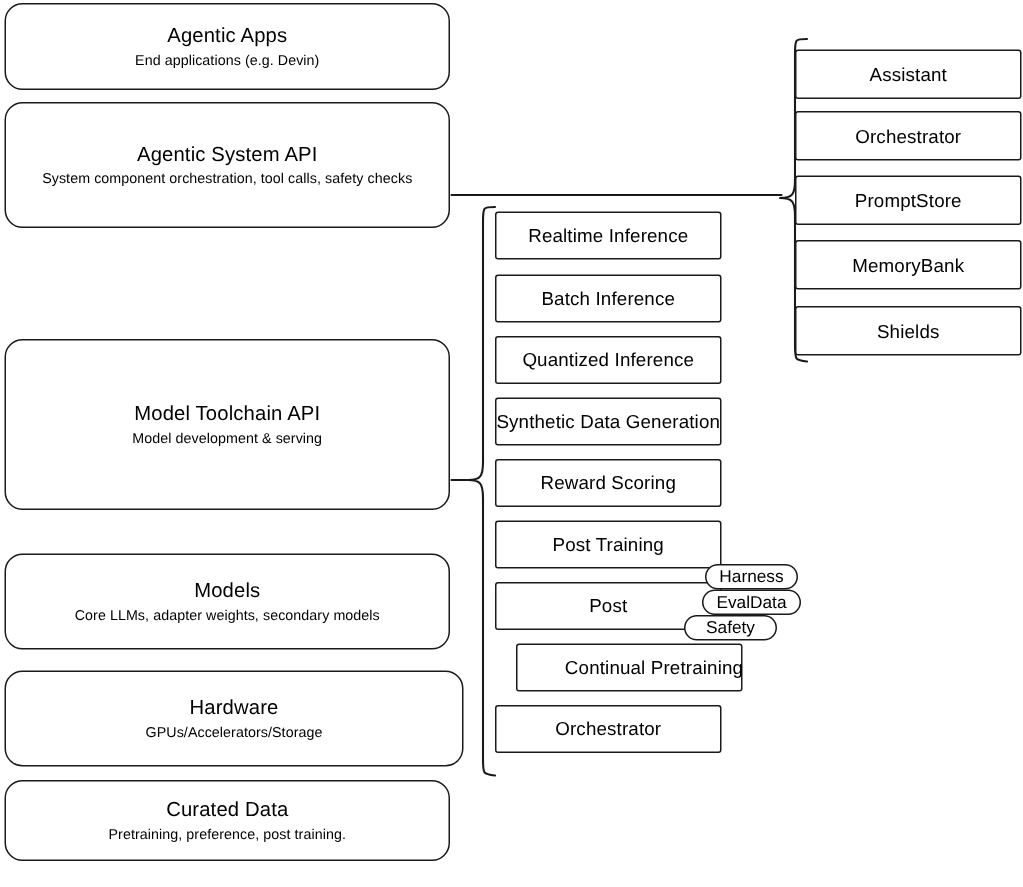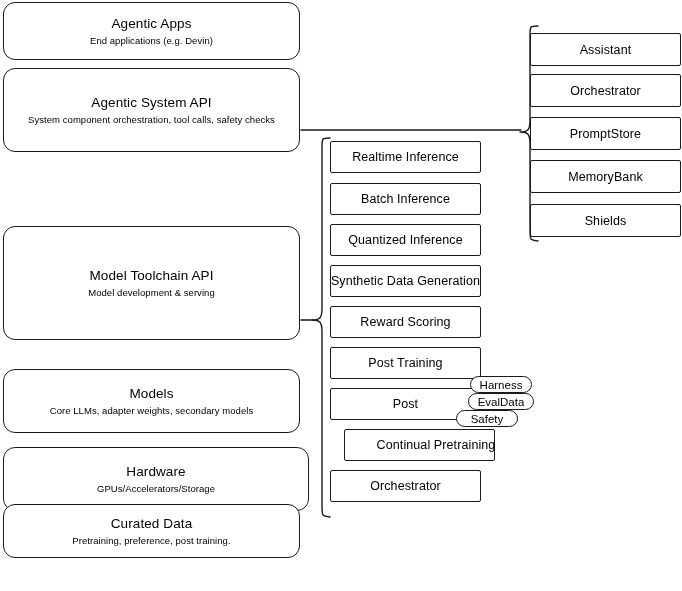--- a/index.html
+++ b/index.html
@@ -116,21 +116,21 @@
   <div class="layer-box" style="left:3px; top:369px; width:297px; height:64px;">
     <div class="layer-title">Models</div>
     <div class="layer-sub">Core LLMs, adapter weights, secondary models</div>
   </div>
 
   <div class="layer-box" style="left:3px; top:447px; width:306px; height:64px;">
     <div class="layer-title">Hardware</div>
     <div class="layer-sub">GPUs/Accelerators/Storage</div>
   </div>
 
-  <div class="layer-box" style="left:3px; top:504px; width:297px; height:54px;">
+  <div class="layer-box" style="left:3px; top:520px; width:297px; height:54px;">
     <div class="layer-title">Curated Data</div>
     <div class="layer-sub">Pretraining, preference, post training.</div>
   </div>
 
   <svg class="connector" style="left:0px; top:0px; width:682px; height:591px;">
     <line x1="301" y1="130" x2="521" y2="130"></line>
   </svg>
 
   <svg class="connector" style="left:0px; top:0px; width:682px; height:591px;">
     <line x1="301" y1="320" x2="313" y2="320"></line>

